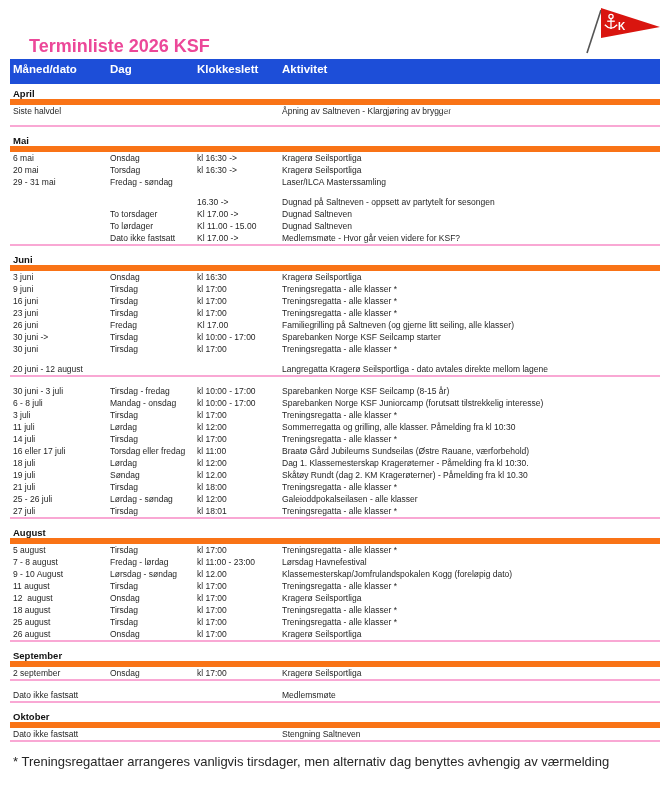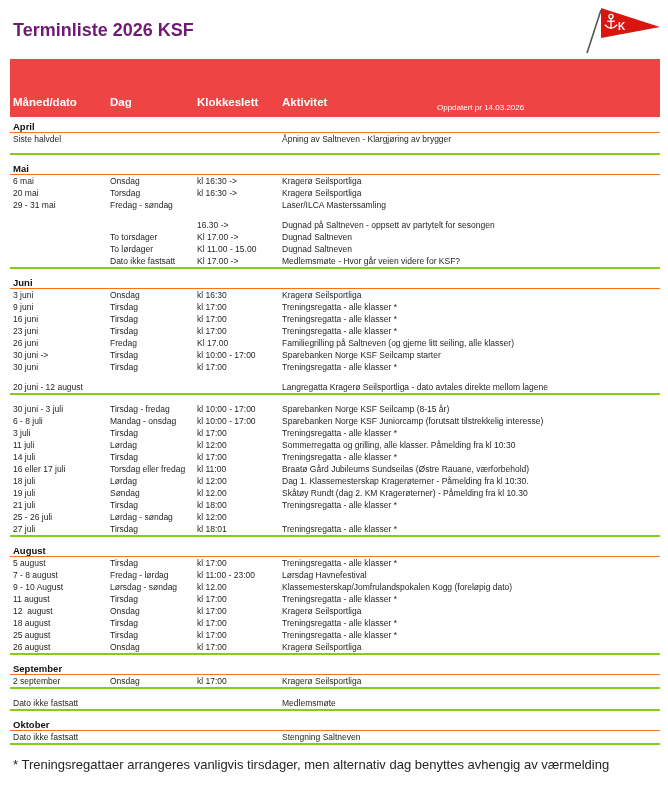--- a/index.html
+++ b/index.html
@@ -2,36 +2,36 @@
 <html><head>
 <meta charset="utf-8">
 <style>
   html,body { margin:0; padding:0; background:#ffffff; }
   body { width:668px; height:805px; font-family:"Liberation Sans", sans-serif; }
   .page { position:relative; width:668px; height:805px; overflow:hidden; background:#fff; }
   .content { position:absolute; left:10px; top:0; width:650px; }
 
   
   .doc-header { position:relative; height:59px; }
-  .page-title { position:absolute; left:3px; top:20px; margin:0; font-size:18px; font-weight:bold; color:#701a75; }
+  .page-title { position:absolute; left:3px; top:20px; margin:16px; font-size:18px; font-weight:bold; color:#ec4899; }
   .logo { position:absolute; left:558px; top:3px; width:100px; height:54px; }
 
   
-  .colbar { position:relative; height:58px; background:#ef4444; color:#fff;
+  .colbar { position:relative; height:25px; background:#1d4ed8; color:#fff;
             display:grid; grid-template-columns:97px 87px 85px 1fr;
             align-items:end; padding:0 0 9px 3px; box-sizing:border-box; }
   .colbar .col { font-size:11.5px; font-weight:bold; white-space:pre; }
   .updated { position:absolute; left:427px; top:18px; font-size:8px; font-weight:normal; color:#fff; white-space:pre;margin-top:26px; }
 
   
   #sections { margin-top:4px; }
   .month-section { margin-bottom:8px; }
   .month-heading { font-size:9.5px; font-weight:bold; color:#111; line-height:11px;
-                   padding-left:3px; border-bottom:1px solid #f97316; }
-  .section-body { border-bottom:2px solid #84cc16; }
+                   padding-left:3px; border-bottom:6px solid #f97316; }
+  .section-body { border-bottom:2px solid #f9a8d4; }
   .row { display:grid; grid-template-columns:97px 87px 85px 1fr; padding-left:3px; height:12px; }
   .row.blank { height:8px; }
   .cell { font-size:8.5px; line-height:12px; color:#262626; white-space:pre; overflow:visible; }
 
   .footnote { margin:12px 0 0 3px; font-size:13px; color:#262626; white-space:pre; }
 </style>
 </head>
 <body>
 
 <div class="page">
@@ -243,20 +243,21 @@
             <div class="row">
               <span class="cell date">21 juli</span>
               <span class="cell day">Tirsdag</span>
               <span class="cell time">kl 18:00</span>
               <span class="cell activity">Treningsregatta - alle klasser *</span>
             </div>
             <div class="row">
               <span class="cell date">25 - 26 juli</span>
               <span class="cell day">Lørdag - søndag</span>
               <span class="cell time">kl 12:00</span>
+              <span class="cell activity">Galeioddpokalseilasen - alle klasser</span>
             </div>
             <div class="row">
               <span class="cell date">27 juli</span>
               <span class="cell day">Tirsdag</span>
               <span class="cell time">kl 18:01</span>
               <span class="cell activity">Treningsregatta - alle klasser *</span>
             </div>
           </div>
         </section>
         <section class="month-section">

